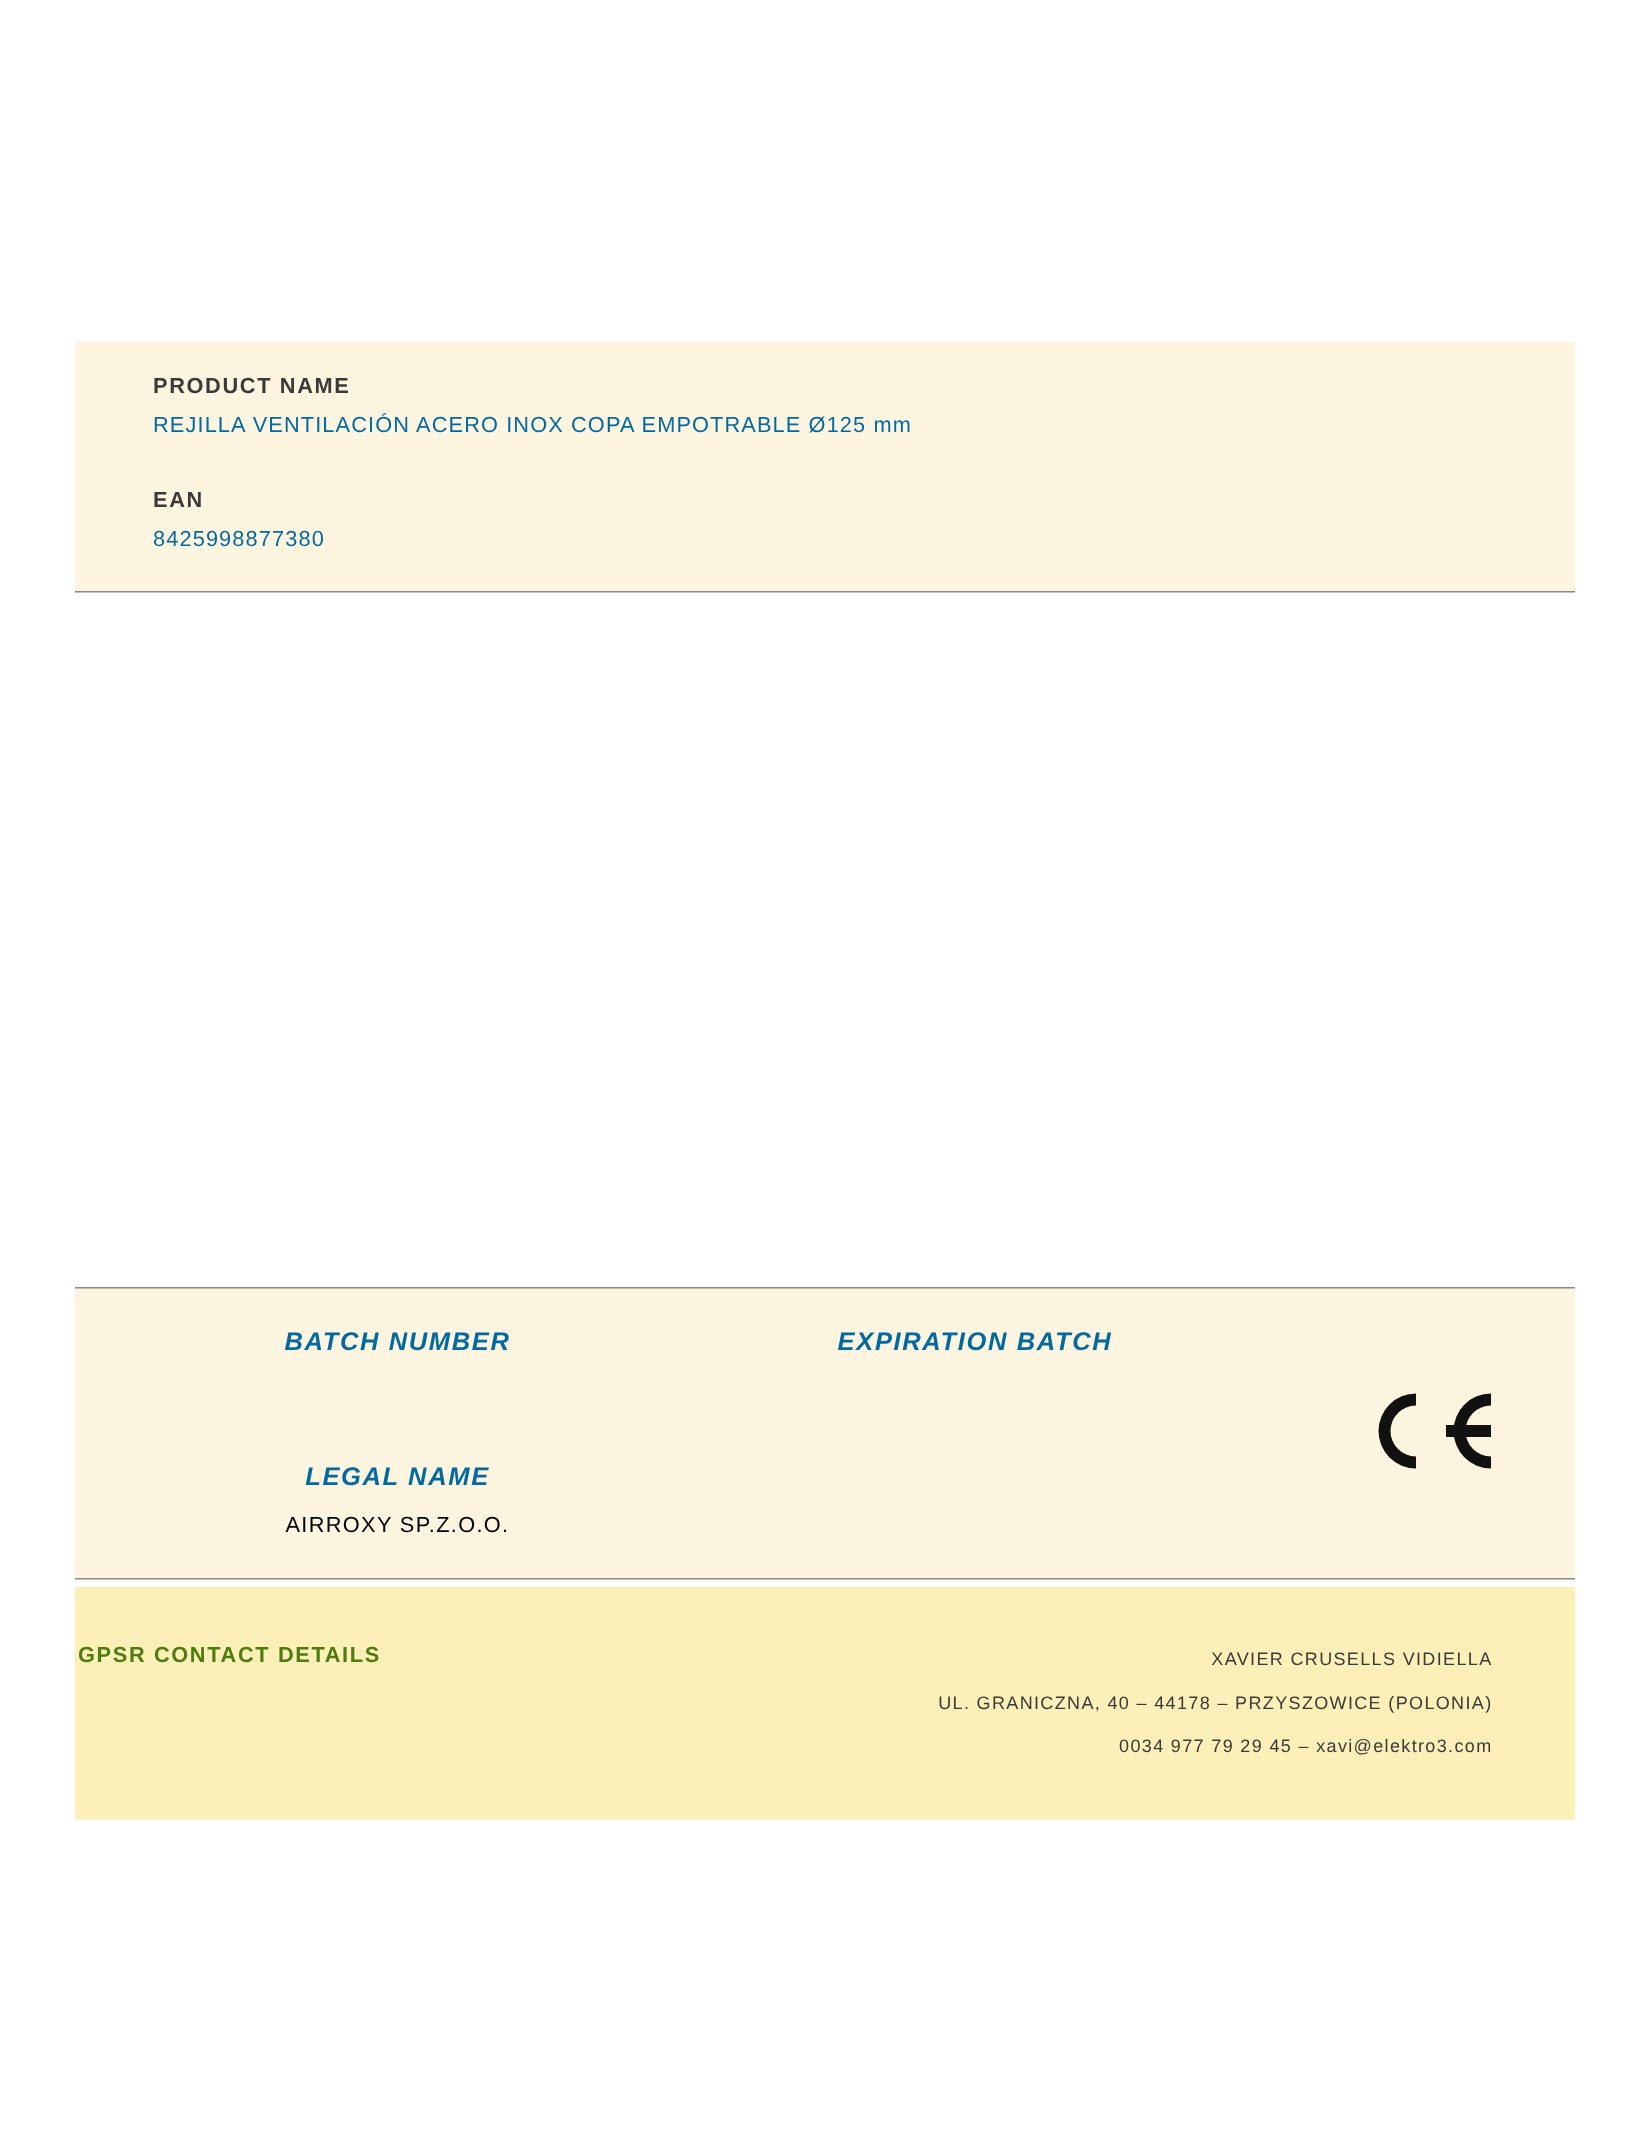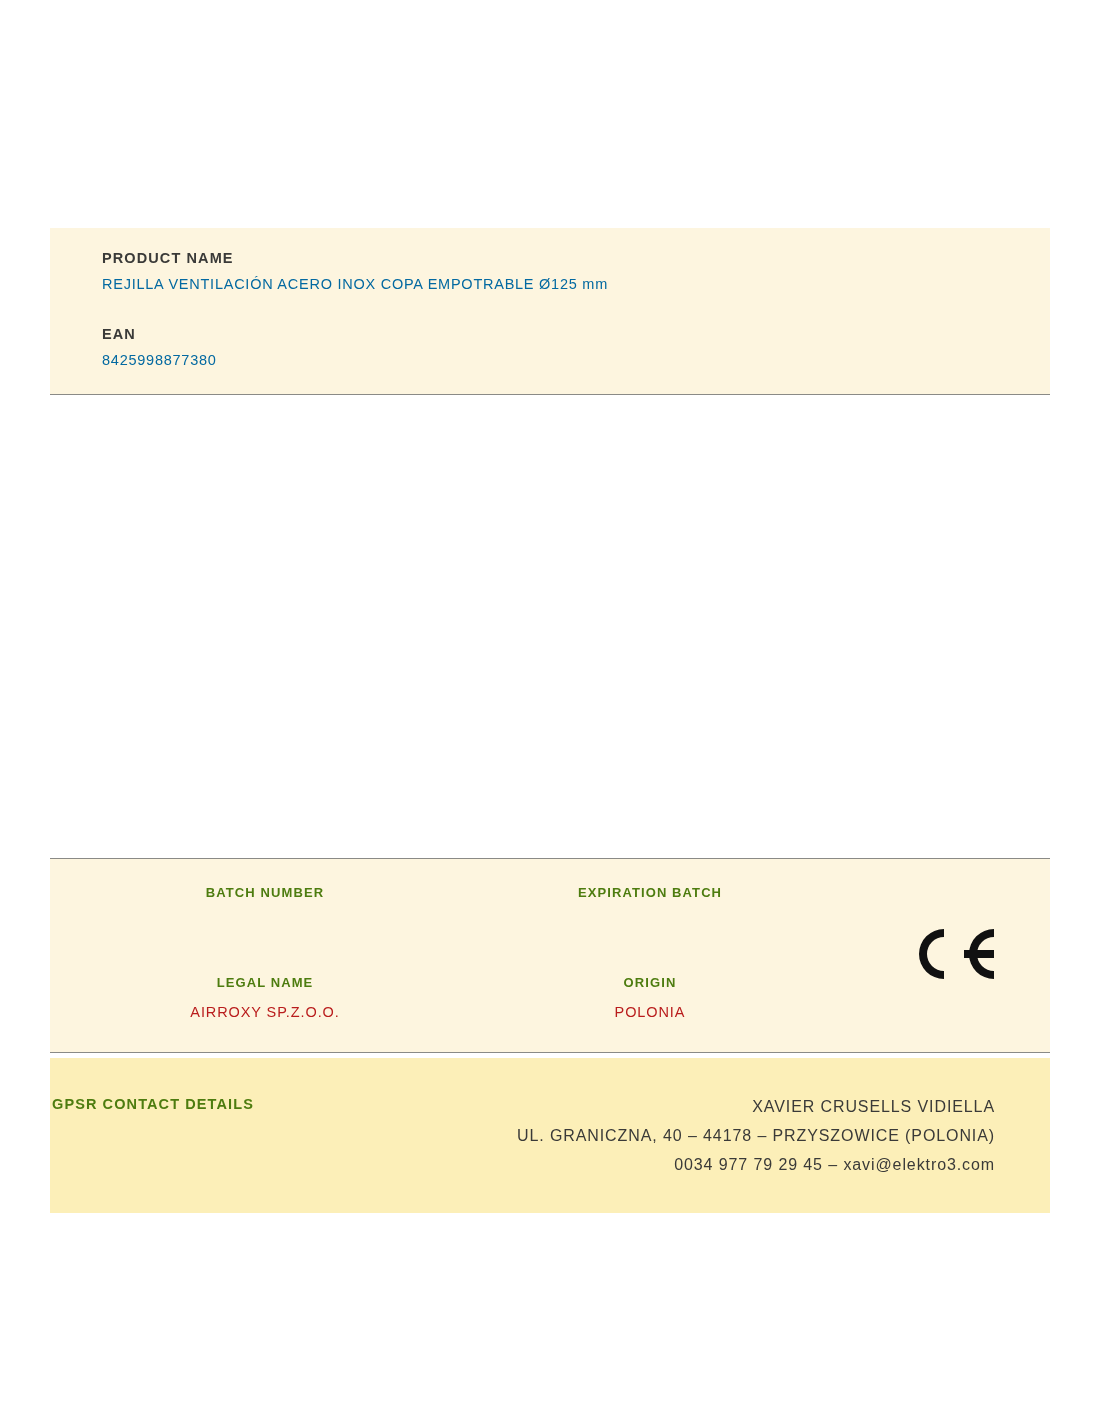--- a/index.html
+++ b/index.html
@@ -78,30 +78,31 @@
 
   .cell {
     box-sizing: border-box;
     text-align: center;
   }
   .cell.col1 { width: 40%; padding-left: 30px; }
   .cell.col2 { width: 40%; }
   .cell.col3 { width: 20%; }
 
   .cell-label {
-    font-size: 13px;
+    font-size: 17px;
     font-weight: bold;
     letter-spacing: 1.1px;
-    color: #4d7c0f;
+    color: #0369a1;
     margin: 0 0 14px 0;
+    font-style: italic;
   }
   .cell-value {
     font-size: 14.5px;
     letter-spacing: 0.9px;
-    color: #b91c1c;
+    color: #000000;
     margin: 0;
   }
   .cell-value.empty {
     min-height: 17px;
   }
 
   .ce-mark {
     position: absolute;
     right: 48px;
     top: 62px;
@@ -127,21 +128,21 @@
     position: absolute;
     left: 52px;
     top: 1096px;
     font-size: 14.5px;
     font-weight: bold;
     letter-spacing: 1.1px;
     color: #4d7c0f;
   }
   .gpsr-lines {
     text-align: right;
-    font-size: 16px;
+    font-size: 12px;
     letter-spacing: 0.9px;
     line-height: 29px;
     color: #3a3a38;
   }
 </style>
 </head>
 <body>
 
 <div class="page">
 
@@ -165,24 +166,20 @@
         <p class="cell-value empty"></p>
       </div>
       <div class="cell col3"></div>
     </div>
 
     <div class="grid-row row2">
       <div class="cell col1">
         <p class="cell-label">LEGAL NAME</p>
         <p class="cell-value">AIRROXY SP.Z.O.O.</p>
       </div>
-      <div class="cell col2">
-        <p class="cell-label">ORIGIN</p>
-        <p class="cell-value">POLONIA</p>
-      </div>
       <div class="cell col3"></div>
     </div>
 
     <div class="ce-mark">
       <svg width="100" height="66" viewBox="0 0 100 66" xmlns="http://www.w3.org/2000/svg">
 
         <path d="M42 8 A 25 25 0 1 0 42 58 L 42 50 A 17 17 0 1 1 42 16 Z" fill="#111111"></path>
 
         <path d="M92 8 A 25 25 0 1 0 92 58 L 92 50 A 17 17 0 1 1 92 16 Z" fill="#111111"></path>
         <rect x="62" y="29" width="30" height="8" fill="#111111"></rect>

